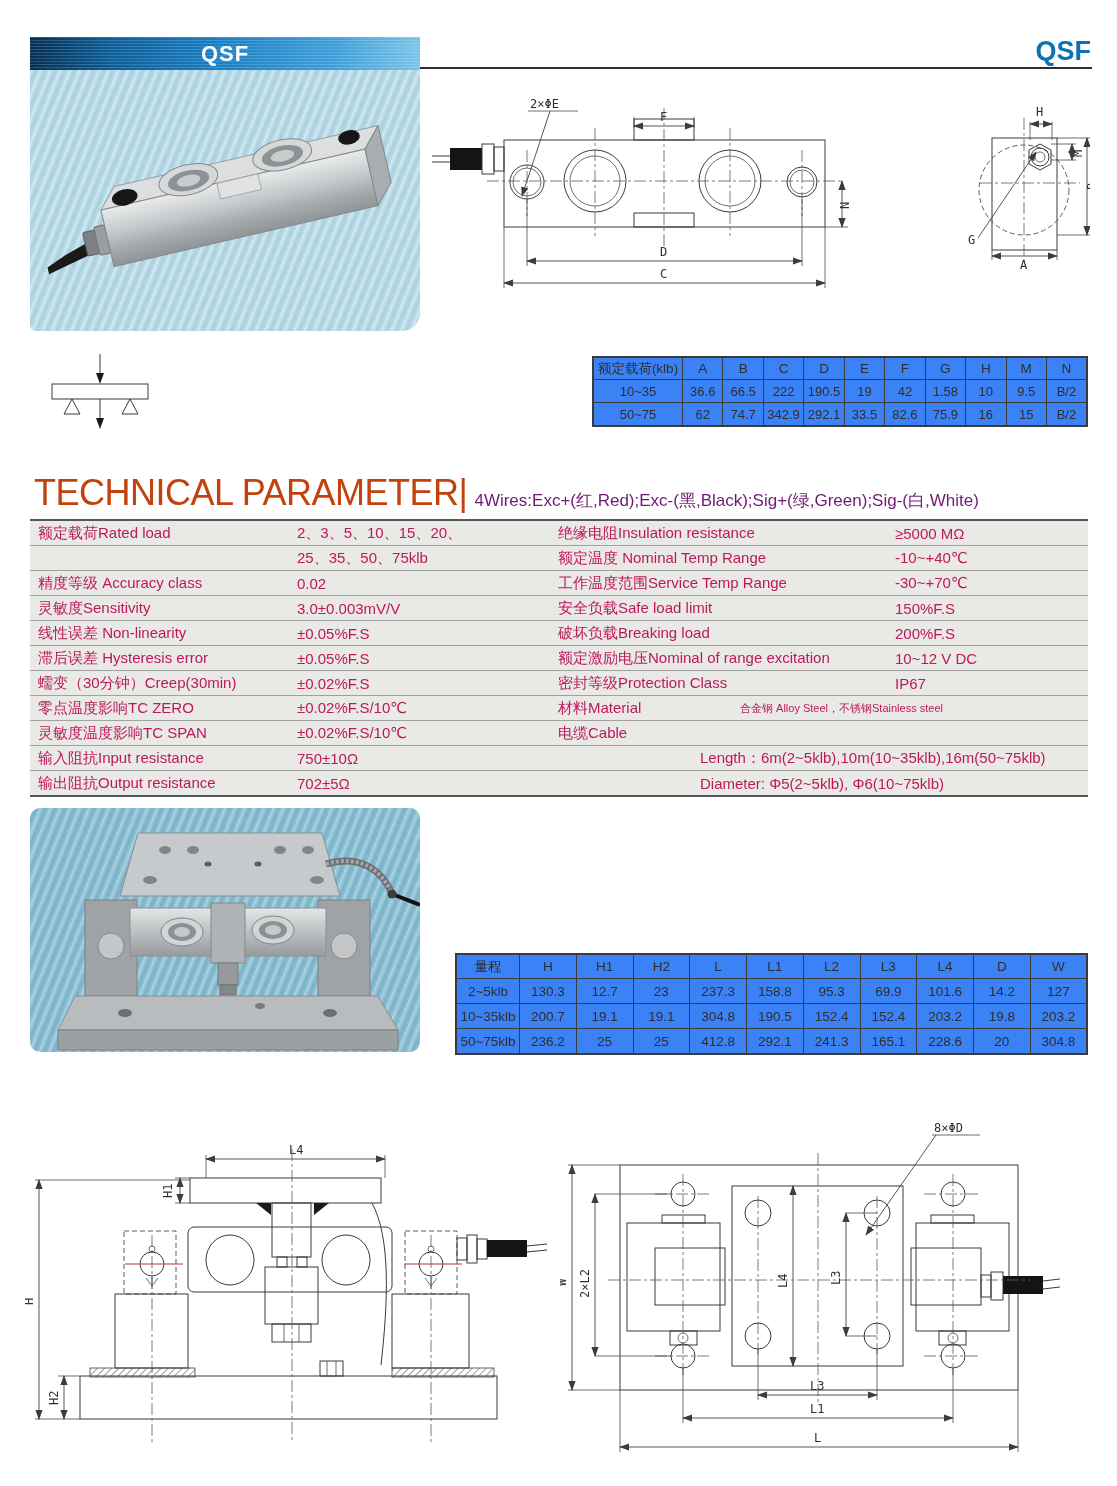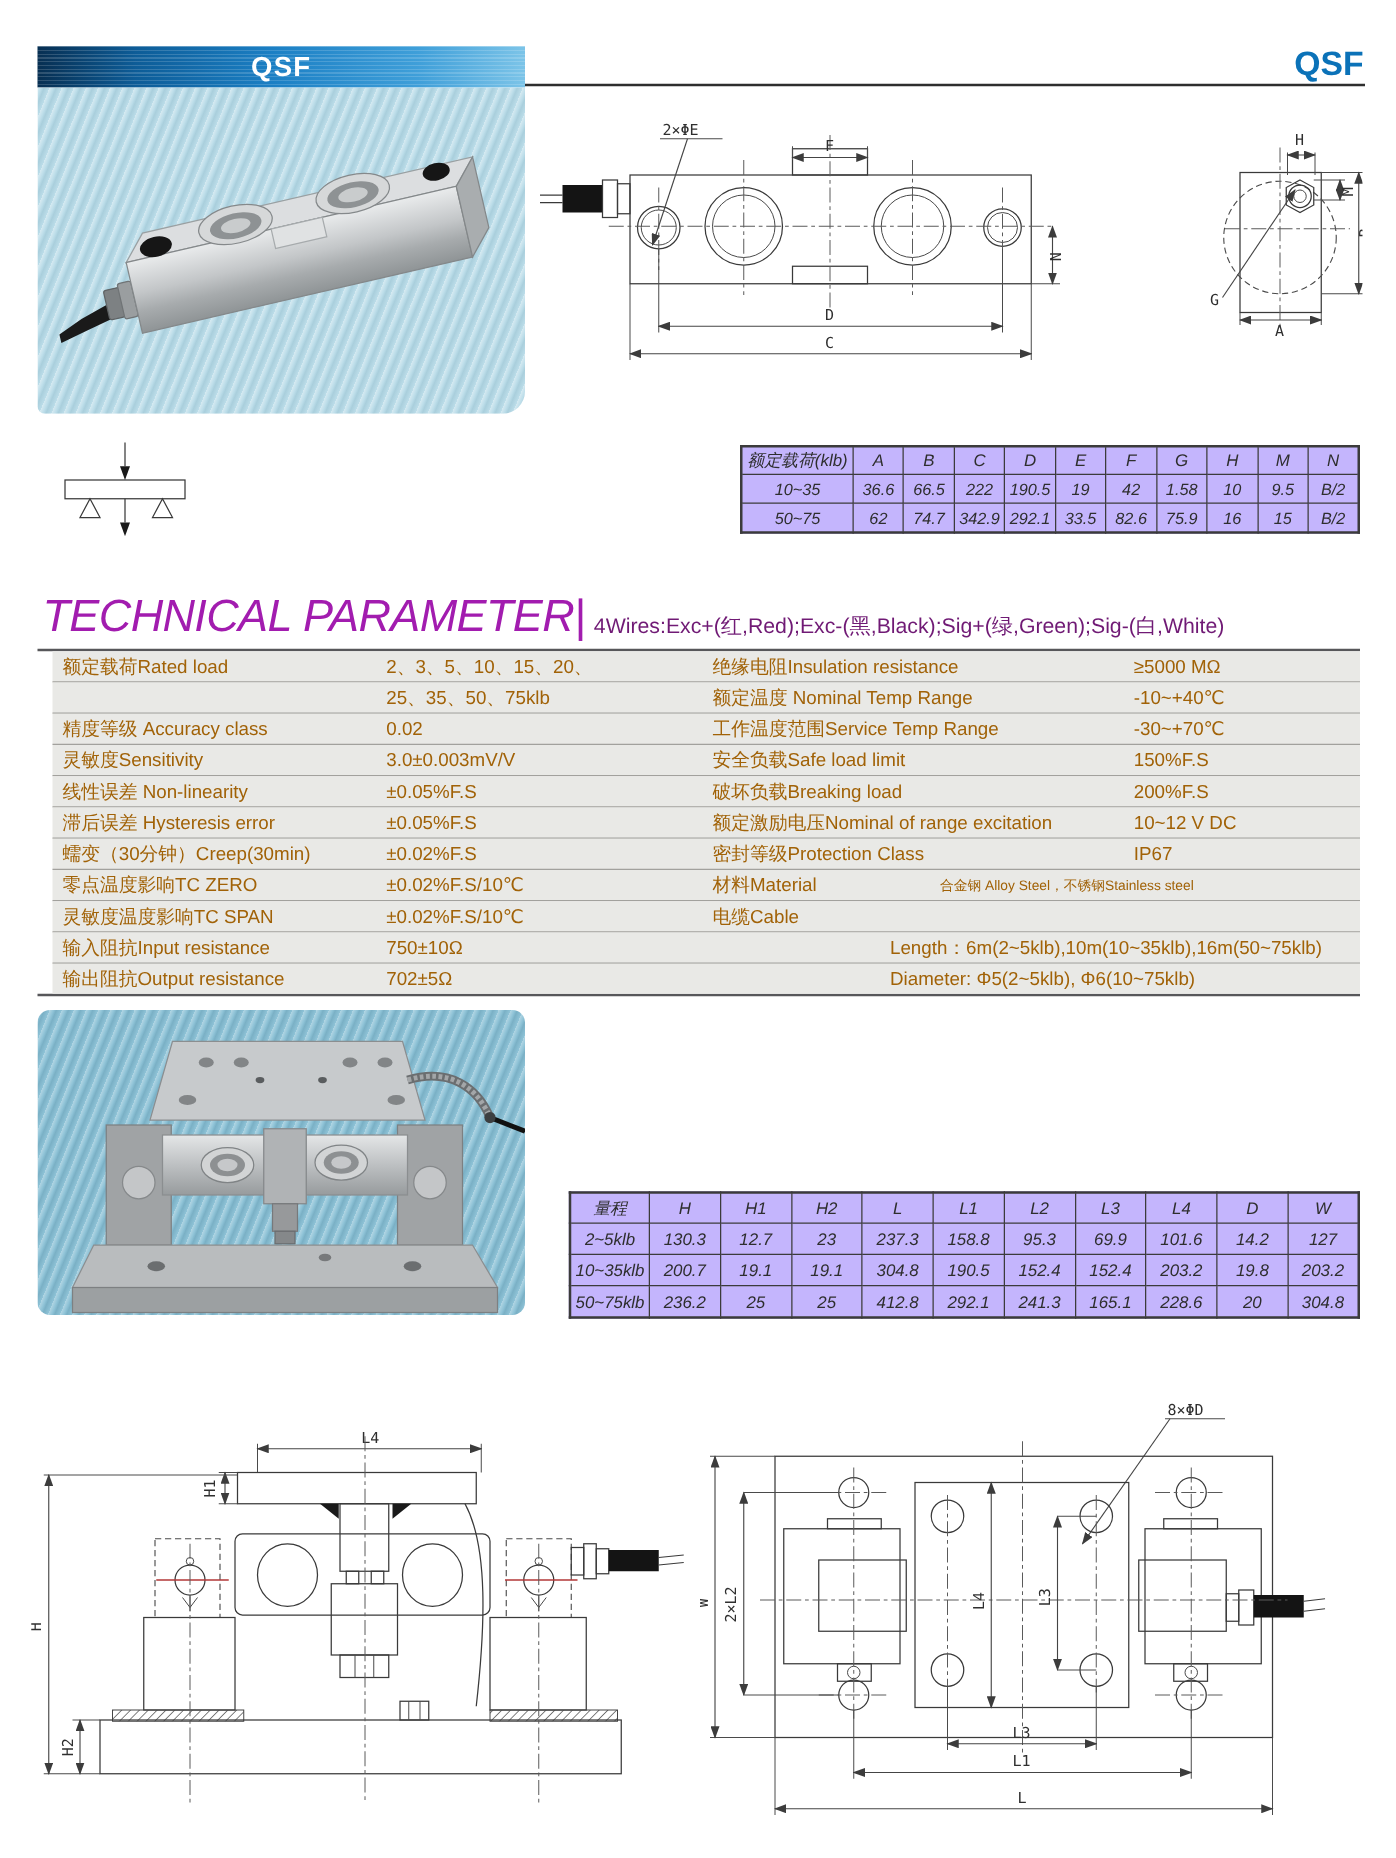--- a/index.html
+++ b/index.html
@@ -19,43 +19,43 @@
   
   .photo{position:absolute;overflow:hidden;}
   .photo1{left:30px;top:70px;width:390px;height:261px;border-radius:0 0 18px 6px;
     background-color:#bcdde9;
     background-image:repeating-linear-gradient(112deg,rgba(255,255,255,.38) 0px,rgba(255,255,255,0) 3px,rgba(96,150,170,.20) 5px,rgba(255,255,255,0) 9px);}
   .photo2{left:30px;top:808px;width:390px;height:244px;border-radius:10px;
     background-color:#8fc3d7;
     background-image:repeating-linear-gradient(112deg,rgba(255,255,255,.30) 0px,rgba(255,255,255,0) 3px,rgba(60,120,145,.25) 5px,rgba(255,255,255,0) 9px);}
 
   
-  table.draft{border-collapse:collapse;background:#c4b5fd;table-layout:fixed;font-style:italic;}
+  table.draft{border-collapse:collapse;background:#3b82f6;table-layout:fixed;}
   table.draft th,table.draft td{border:1px solid #3b3b3b;text-align:center;vertical-align:middle;
     font-weight:normal;color:#2e2e2e;padding:0;}
   table.draft{border:2px solid #3b3b3b;}
   .dim-table{position:absolute;left:592px;top:356px;width:496px;font-size:13px;}
   .dim-table th{height:21px;font-size:13.5px;}
   .dim-table td{height:22px;}
   .dim-table th:first-child,.dim-table td:first-child{width:88px;}
   .mount-table{position:absolute;left:455px;top:953px;width:633px;font-size:13.5px;}
   .mount-table th{height:23px;}
   .mount-table td{height:24px;}
   .mount-table th:first-child,.mount-table td:first-child{width:62px;}
 
   
   .heading{position:absolute;left:34px;top:472px;display:flex;align-items:flex-end;gap:7px;white-space:nowrap;}
-  .heading .big{font-size:36px;color:#a21caf;letter-spacing:-.5px;font-style:italic;}
+  .heading .big{font-size:36px;color:#c2410c;letter-spacing:-.5px;}
   .heading .small{font-size:17px;color:#701a75;padding-bottom:2px;}
 
   
   .params{position:absolute;left:30px;top:519px;width:1058px;
     border-top:2px solid #57575a;border-bottom:2px solid #57575a;}
   .prow{display:grid;grid-template-columns:267px 261px 337px auto;height:24px;align-items:center;
-    background:#e9e9e6;border-bottom:1px solid #a2a19d;font-size:15px;color:#a16207;margin-left:12px;}
+    background:#e9e9e6;border-bottom:1px solid #a2a19d;font-size:15px;color:#be185d;}
   .prow:last-child{border-bottom:none;}
   .prow>div{overflow:hidden;white-space:nowrap;}
   .prow .lab{padding-left:8px;}
   .prow.material{grid-template-columns:267px 261px 182px auto;}
   .prow.spanright{grid-template-columns:267px 261px auto;}
   .prow.spanright .rspan{padding-left:142px;}
 
   
   .dr{position:absolute;}
   .dr svg{display:block;}

